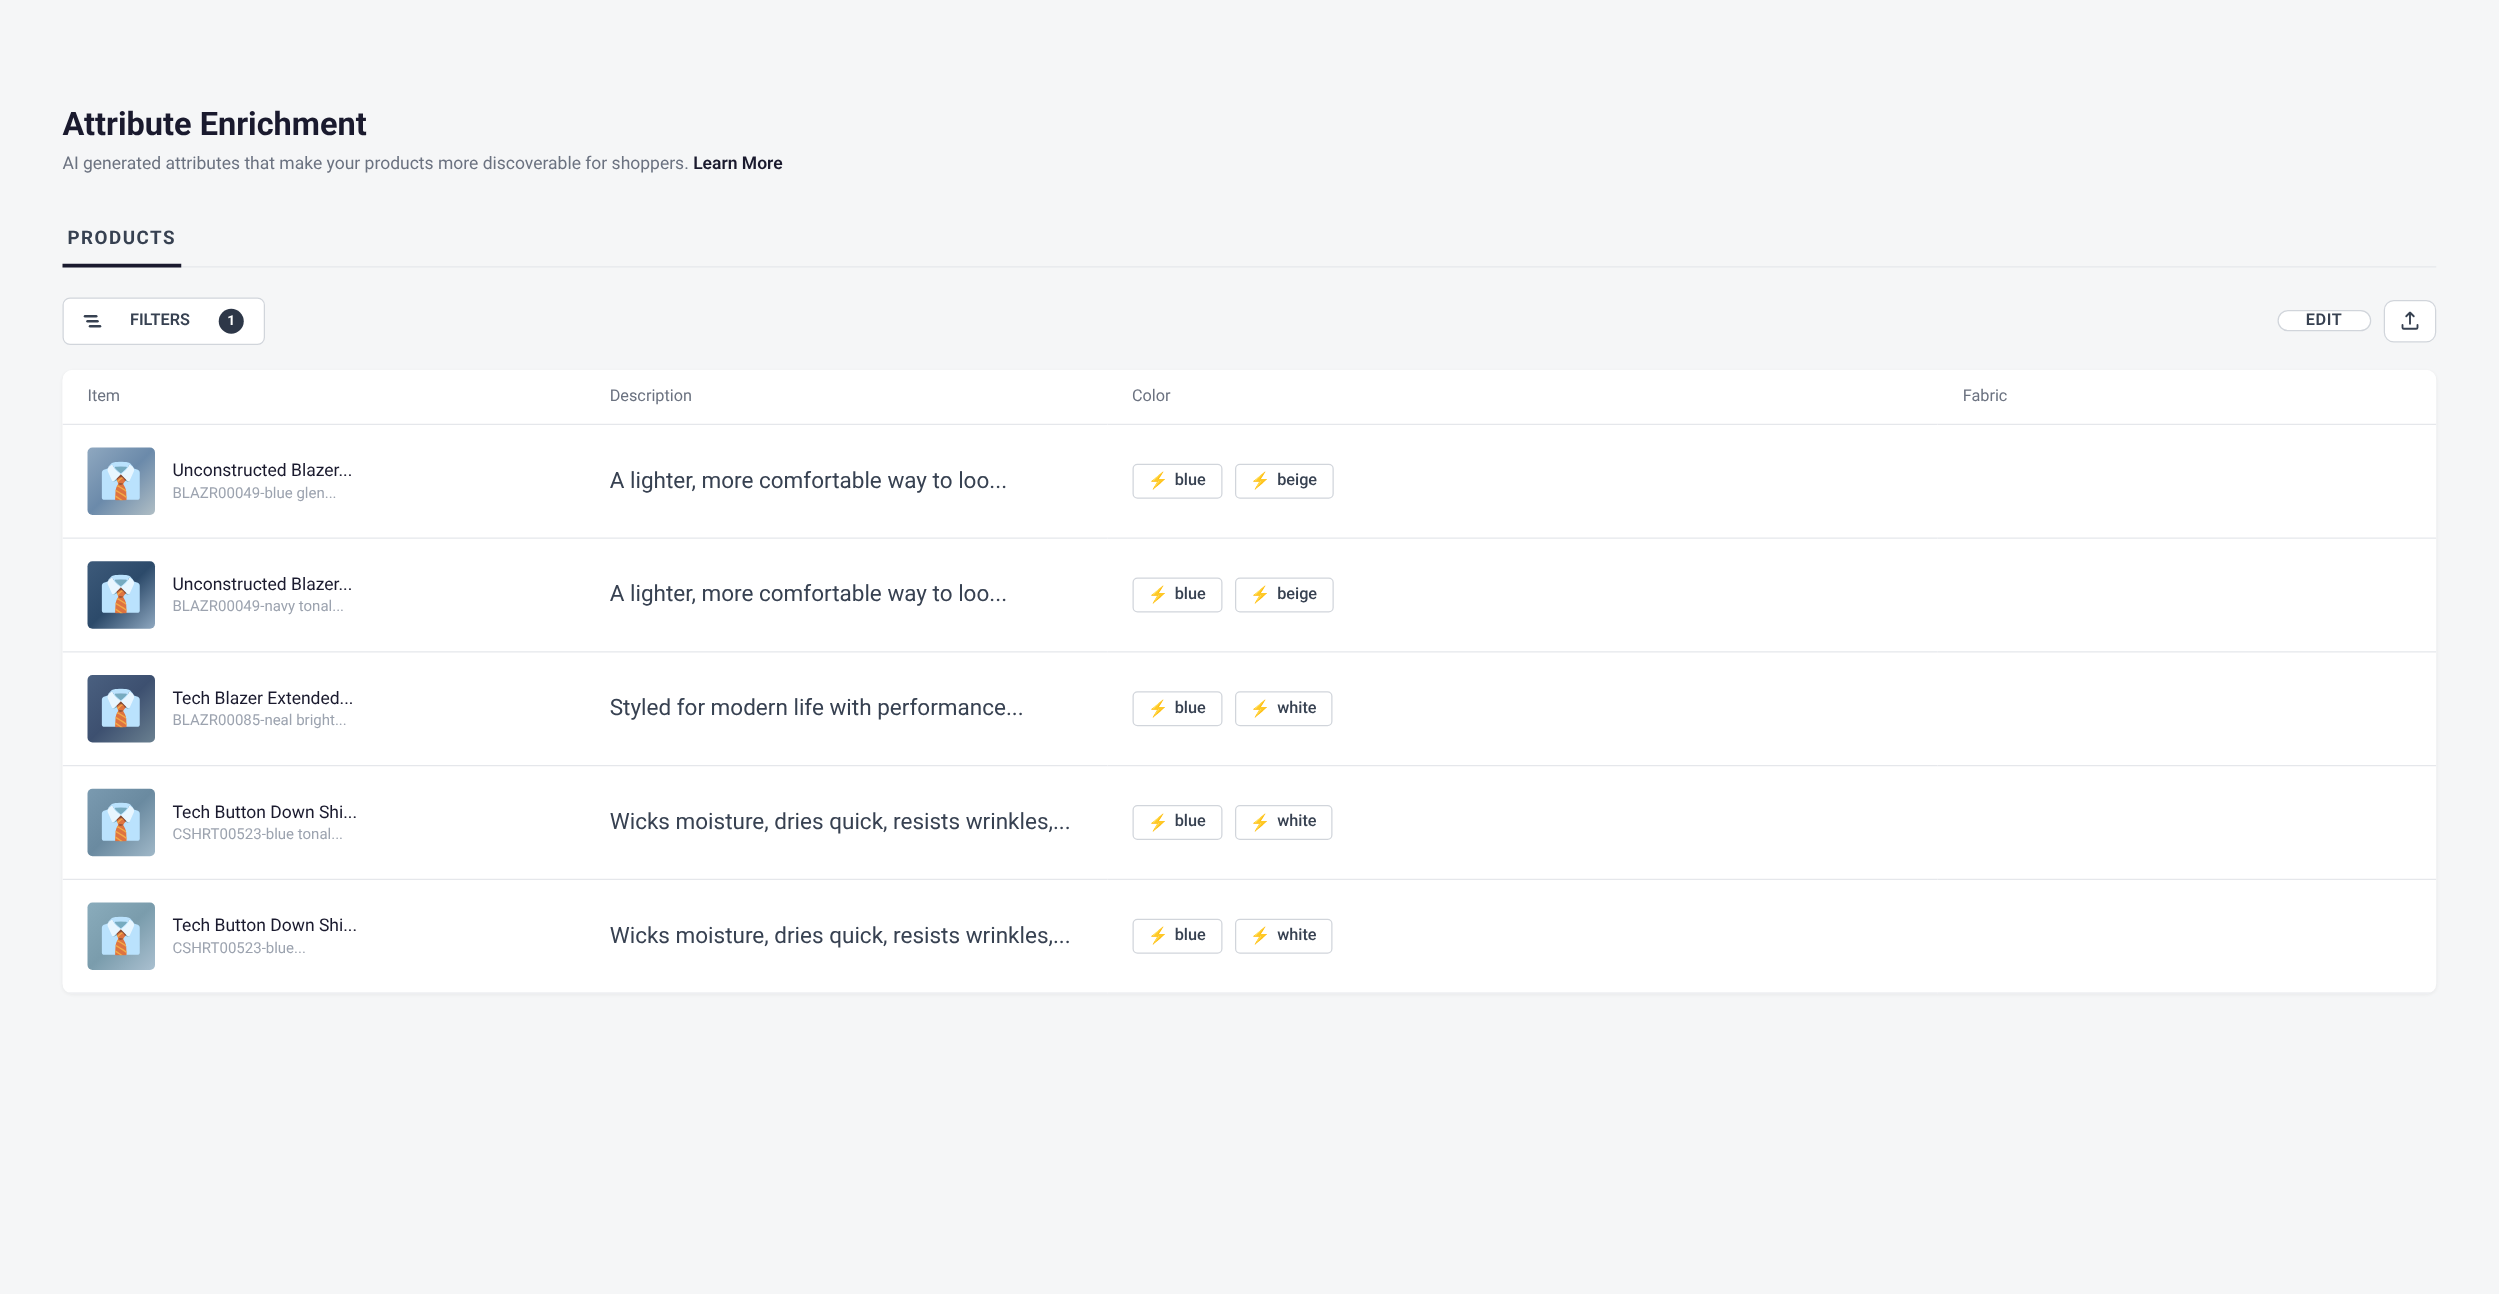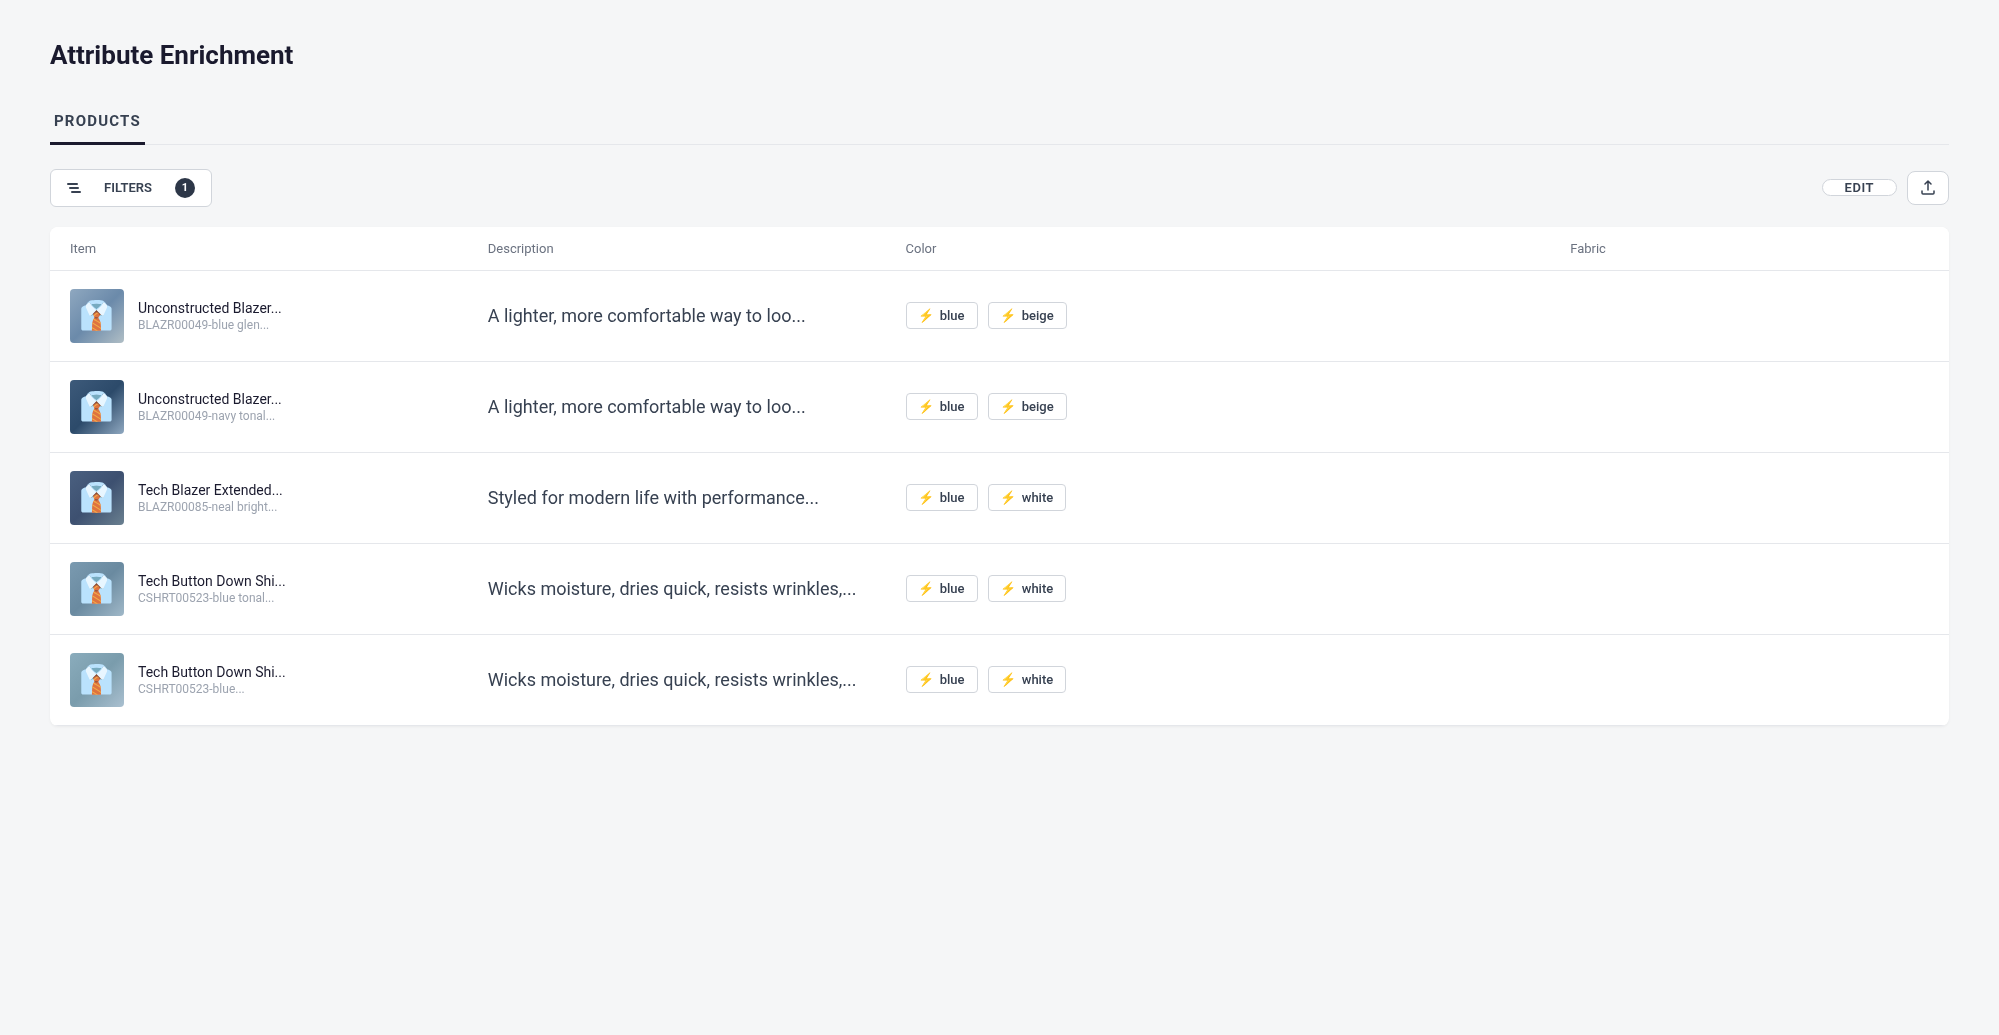--- a/index.html
+++ b/index.html
@@ -11,20 +11,21 @@
 
     body {
       background: #f5f6f7;
       min-height: 1035px;
       padding: 40px 50px;
       color: #333;
     }
 
     .page-header {
       margin-bottom: 30px;
+      margin-top: 45px;
     }
 
     .page-title {
       font-size: 26px;
       font-weight: 700;
       color: #1a1a2e;
       margin-bottom: 8px;
     }
 
     .page-subtitle {
@@ -266,20 +267,24 @@
     .person-silhouette {
       font-size: 28px;
       color: #8fa8c0;
     }
   </style>
 </head>
 <body>
 
 <div class="page-header">
   <h1 class="page-title">Attribute Enrichment</h1>
+  <p class="page-subtitle">
+    <span>AI generated attributes that make your products more discoverable for shoppers.</span>
+    <a href="#">Learn More</a>
+  </p>
 </div>
 
 <div class="tabs">
   <div class="tab">PRODUCTS</div>
 </div>
 
 <div class="toolbar">
   <button class="filters-btn">
     <span class="filter-bar-icon">
       <span></span>

